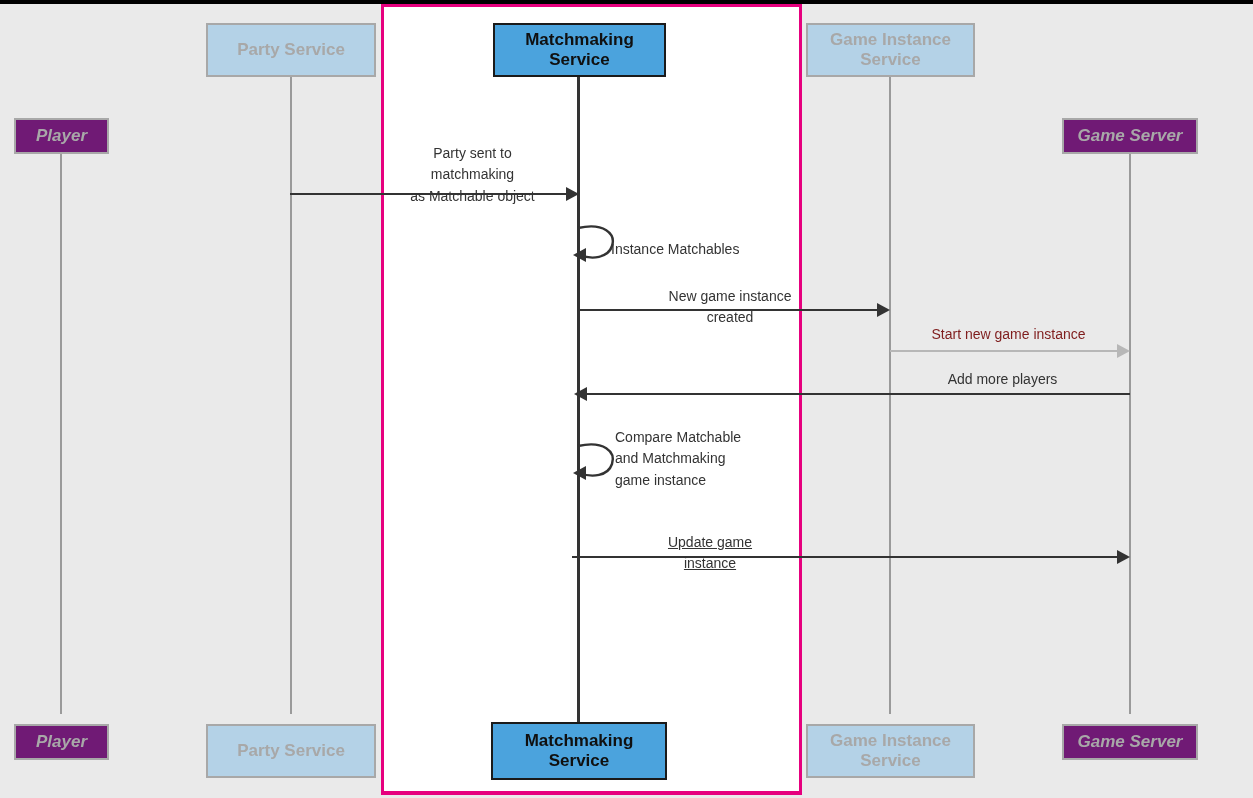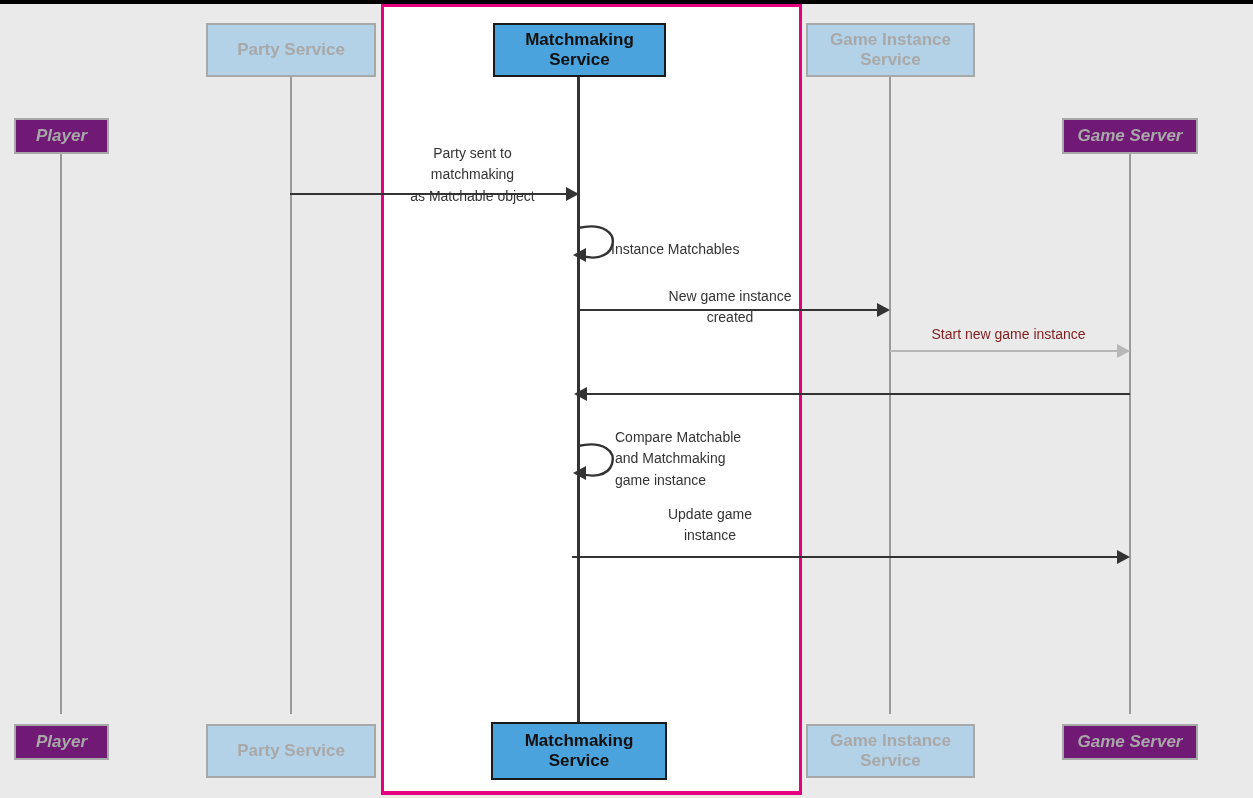--- a/index.html
+++ b/index.html
@@ -202,29 +202,30 @@
 
   <div class="msg-label" style="left:580px; top:286px; width:222px;padding-left:39px;">New game instance
 created</div>
   <div class="msg-line" style="left:578px; top:309px; width:300px;"></div>
   <div class="arrowhead right" style="left:877px; top:303px;"></div>
 
   <div class="msg-label faded" style="left:886px; top:324px; width:245px;">Start new game instance</div>
   <div class="msg-line faded" style="left:890px; top:350px; width:228px;"></div>
   <div class="arrowhead right faded" style="left:1117px; top:344px;"></div>
 
+  <div class="msg-label" style="left:880px; top:369px; width:245px;">Add more players</div>
   <div class="msg-line" style="left:581px; top:393px; width:549px;"></div>
   <div class="arrowhead left" style="left:574px; top:387px;"></div>
 
   <svg class="selfloop" style="left:570px; top:440px;" width="56" height="48" viewBox="0 0 56 48">
     <path d="M 8 6 C 34 0, 46 12, 42 24 C 38 36, 22 38, 10 33" fill="none" stroke="#333333" stroke-width="2.4"></path>
     <polygon points="16,26 16,40 3,33" fill="#333333"></polygon>
   </svg>
   <div class="msg-label" style="left:615px; top:427px; width:250px; text-align:left;">Compare Matchable
 and Matchmaking
 game instance</div>
 
-  <div class="msg-label" style="left:580px; top:504px; width:260px;">Update game
+  <div class="msg-label" style="left:580px; top:532px; width:260px;text-decoration:underline;">Update game
 instance</div>
   <div class="msg-line" style="left:572px; top:556px; width:547px;"></div>
   <div class="arrowhead right" style="left:1117px; top:550px;"></div>
 
 </div>
 
 </body></html>

